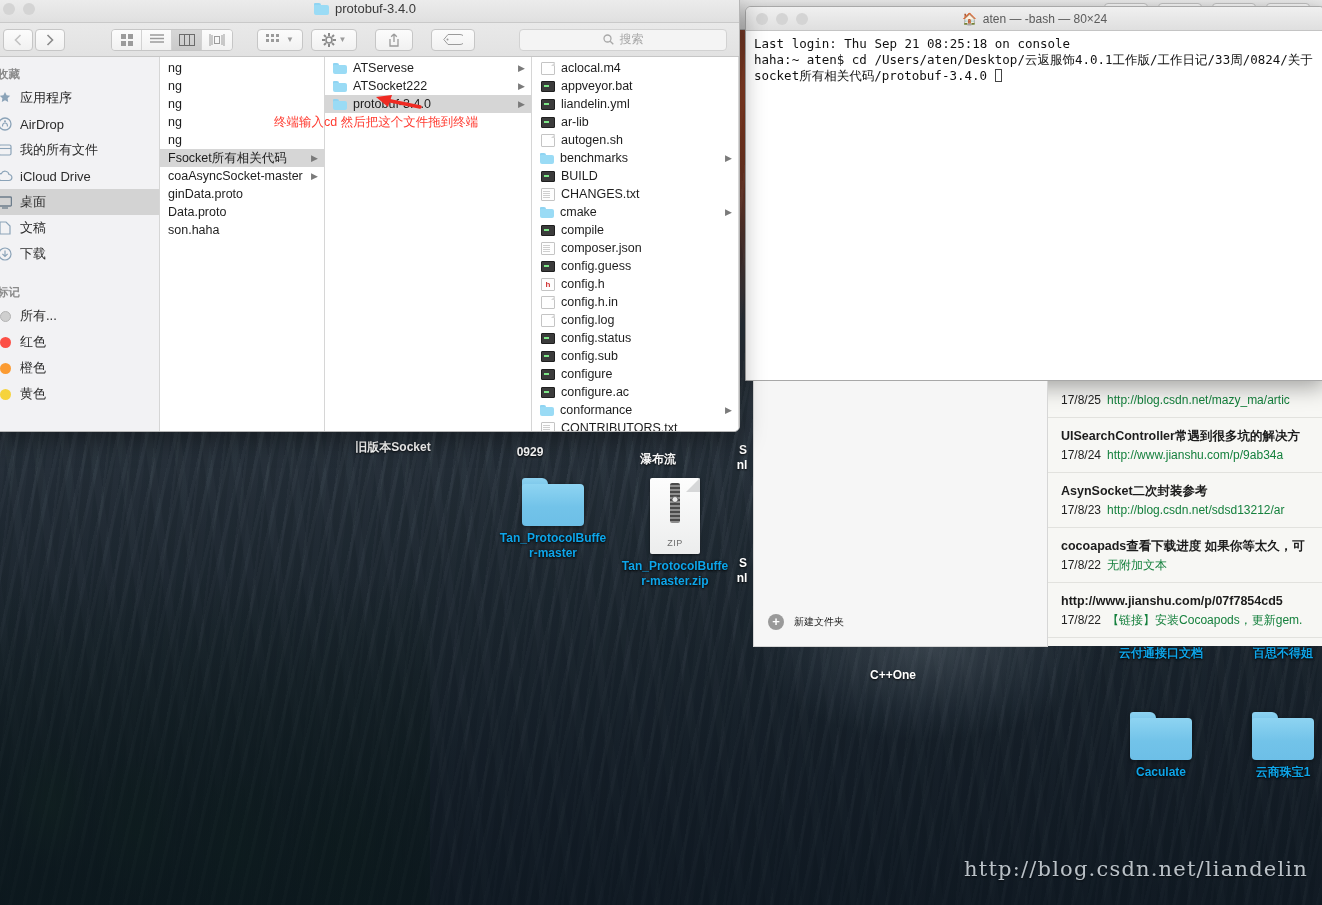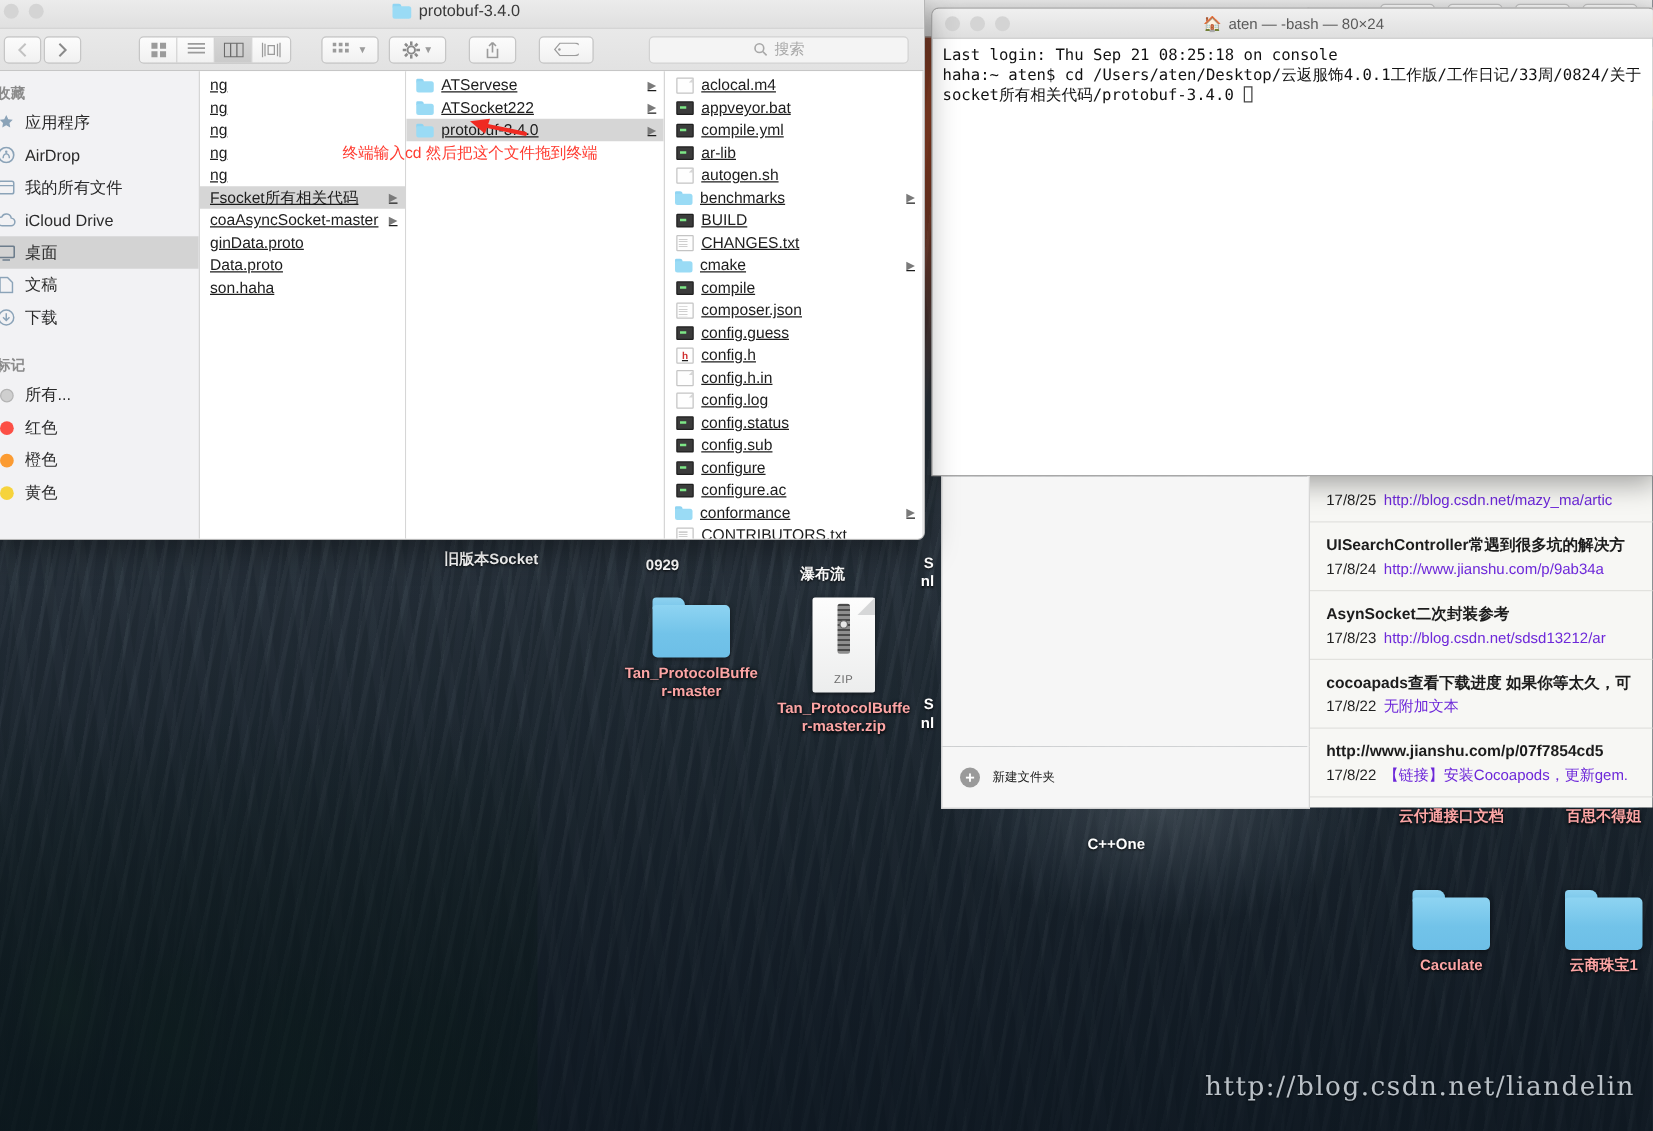--- a/index.html
+++ b/index.html
@@ -58,21 +58,21 @@
     font-size: 21px; letter-spacing: 1.2px;
     color: rgba(225,232,238,.82);
     text-shadow: 0 1px 2px rgba(0,0,0,.55);
     white-space: nowrap;
     text-align: right;
   }
 
   
   .dicon { position:absolute; width:110px; text-align:center; }
   .dicon .lbl {
-    font-size: 12px; font-weight: bold; color:#fca5a5; line-height:15px;
+    font-size: 12px; font-weight: bold; color:#0ea5e9; line-height:15px;
     text-shadow: 0 1px 2px rgba(0,0,0,.85), 0 0 3px rgba(0,0,0,.6);
     word-break: break-all;
   }
   .folder-glyph {
     width: 62px; height: 48px; margin: 0 auto 5px; position: relative;
     filter: drop-shadow(0 1px 2px rgba(0,0,0,.45));
   }
   .folder-glyph .tab {
     position:absolute; left:0; top:0; width:26px; height:9px;
     background: linear-gradient(180deg,#8ed2f0,#79c6ea);
@@ -147,21 +147,21 @@
   }
   .note-title {
     font-size:12.5px; font-weight:bold; color:#1c1c1c;
     white-space:nowrap; overflow:hidden; line-height:16px;
   }
   .note-meta {
     font-size:12px; color:#3b3b3b; margin-top:3px;
     white-space:nowrap; overflow:hidden; line-height:16px;
   }
   .note-meta .date { color:#222; }
-  .note-meta .snip { color:#6d28d9; margin-left:6px; }
+  .note-meta .snip { color:#15803d; margin-left:6px; }
   #notes-scrollbar {
     position:absolute; right:0; top:0; width:5px; height:640px;
     background:transparent;
   }
   #notes-scrollbar .thumb {
     position:absolute; left:0; top:30px; width:5px; height:60px;
     background:#c4c4bd; border-radius:3px;
   }
   .note-marker { position:absolute; right:0; width:7px; height:10px; background:#e3c98a; }
 
@@ -248,21 +248,20 @@
     padding-top:2px;
   }
   #col2 { width:165px; flex:0 0 165px; }
   #col3 { width:207px; flex:0 0 207px; }
   #col4 { width:207px; flex:0 0 207px; }
 
   .row {
     height:18px; display:flex; align-items:center; gap:6px;
     padding:0 6px 0 8px; font-size:12.5px; color:#1d1d1d;
     white-space:nowrap;
-    text-decoration:underline;
   }
   .row.selected { background:#d6d6d6; }
   .row .arrow { margin-left:auto; color:#7a7a7a; font-size:9px; }
   .ico { width:14px; height:13px; flex:0 0 14px; position:relative; }
 
   .ico.folder .t { position:absolute; left:0; top:1px; width:6px; height:3px; background:#8fd4f2; border-radius:1px 2px 0 0;}
   .ico.folder .b { position:absolute; left:0; top:3px; width:14px; height:9px; background:#9adbf5; border-radius:1px 2px 2px 2px;}
 
   .ico.doc {
     background:#fefefe; border:1px solid #c4c4c4; width:11px; height:13px;
@@ -779,21 +778,21 @@
         <div class="row">
           <span class="ico doc"></span>
           <span>aclocal.m4</span>
         </div>
         <div class="row">
           <span class="ico exec"></span>
           <span>appveyor.bat</span>
         </div>
         <div class="row">
           <span class="ico exec"></span>
-          <span>compile.yml</span>
+          <span>liandelin.yml</span>
         </div>
         <div class="row">
           <span class="ico exec"></span>
           <span>ar-lib</span>
         </div>
         <div class="row">
           <span class="ico doc"></span>
           <span>autogen.sh</span>
         </div>
         <div class="row">

